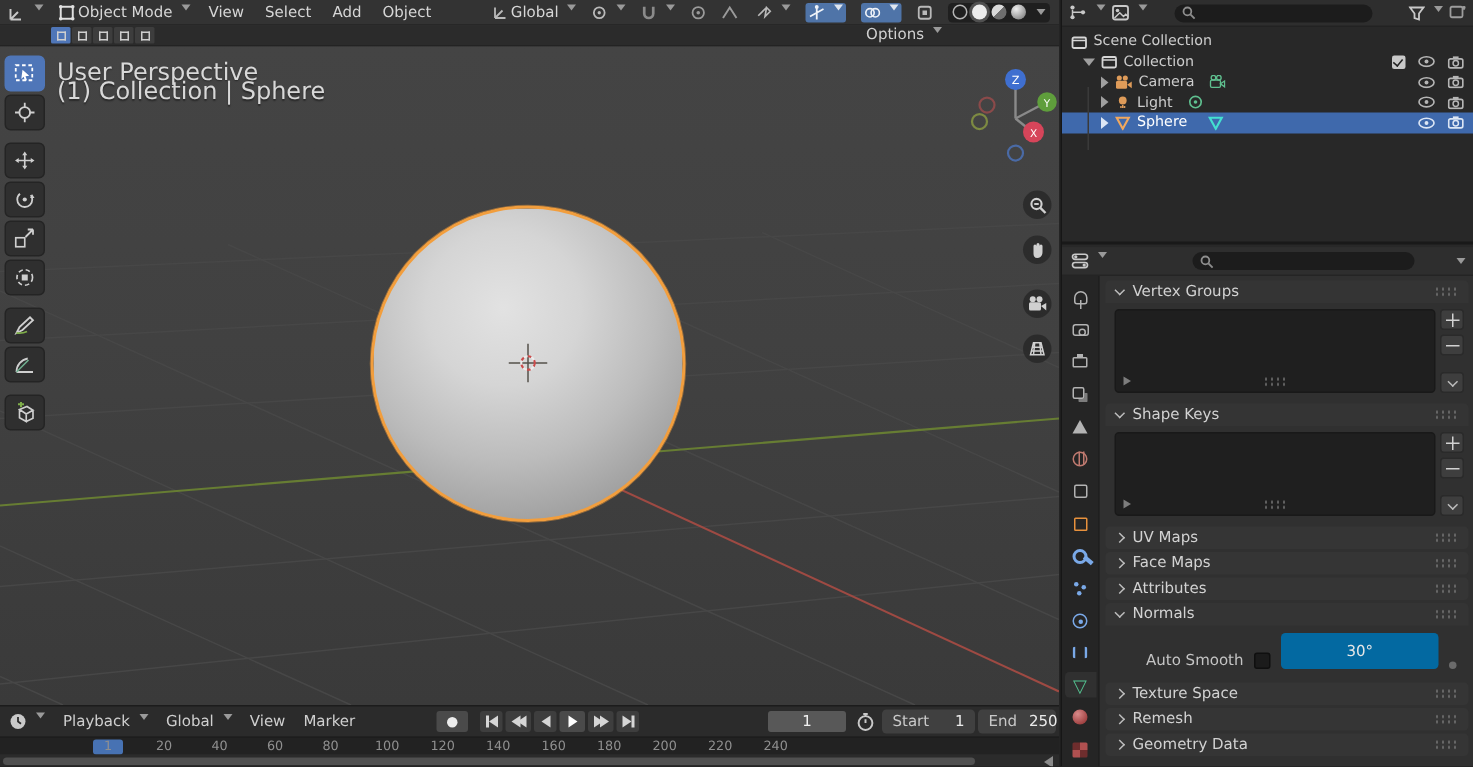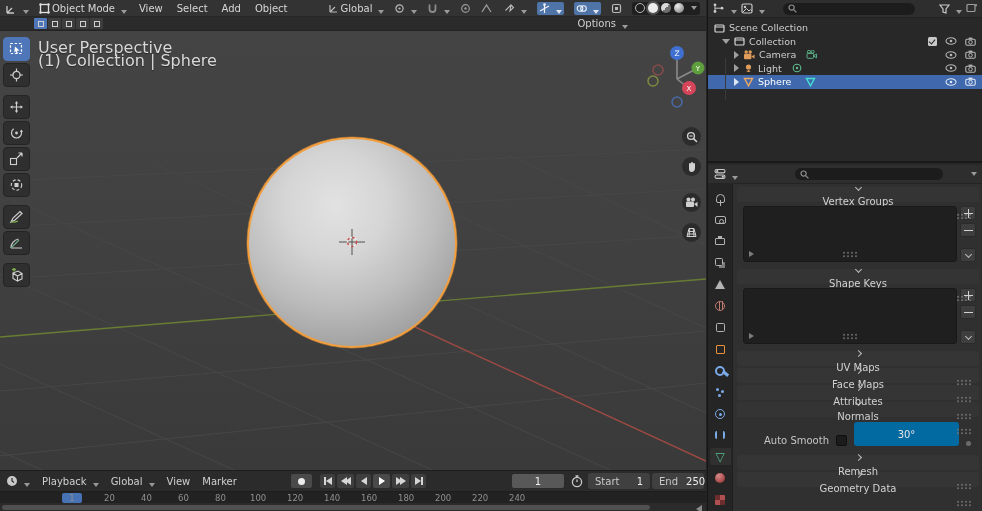--- a/index.html
+++ b/index.html
@@ -31,21 +31,21 @@
           background-size:4px 3.5px; }
   .icon-plus, .icon-minus { position:relative; width:9px; height:9px; display:inline-block; }
   .icon-plus::before, .icon-minus::before { content:""; position:absolute; left:0; top:4px; width:9px; height:1.6px; background:#d2d2d2; }
   .icon-plus::after { content:""; position:absolute; left:4px; top:0; width:1.6px; height:9px; background:#d2d2d2; }
 
   
   #vp { left:0; top:0; width:706px; height:470px; background:#3e3e3e; }
   #vp-h1 { left:0; top:0; width:706px; height:17px; background:#333333; border-bottom:1px solid #272727;
            display:flex; align-items:center; padding:0 6px; gap:10px; color:#d6d6d6; }
   #vp-h1 .menu { padding:0 2px; }
-  .hbtn { display:flex; align-items:flex-end; gap:2px; }
+  .hbtn { display:flex; align-items:flex-start; gap:2px; }
   .mini-ic { width:11px; height:11px; flex:none; }
   #vp-h2 { left:0; top:17px; width:706px; height:14px; background:#2b2b2b; border-bottom:1px solid #232323;
            display:flex; align-items:center; }
   .selmode { width:13px; height:11px; background:#3d3d3d; border-radius:1px; margin-right:1px;
              display:flex; align-items:center; justify-content:center; }
   .selmode.active { background:#4f76b8; }
   .selmode i { width:6px; height:6px; border:1px dashed #cfcfcf; display:block; }
   #vp-canvas { left:0; top:31px; width:706px; height:439px; overflow:hidden;
                background:linear-gradient(180deg,#444444 0%,#414141 45%,#3a3a3a 100%); }
   #vp-overlay-text { left:38px; top:10px; color:#d8d8d8; line-height:13px; font-size:16px; text-shadow:0 1px 1px rgba(0,0,0,.4); }
@@ -101,21 +101,21 @@
   #props { left:0; top:165px; width:275px; height:346px; background:#303030; }
   #pr-h { height:19px; background:#2e2e2e; border-bottom:1px solid #242424; display:flex; align-items:center; padding:0 6px; gap:5px; }
   #tabstrip { position:absolute; left:0; top:19px; width:25px; height:327px; background:#252525;
               border-right:1px solid #1f1f1f; display:flex; flex-direction:column; align-items:center; padding-top:6px; gap:4.5px; }
   .ptab { width:21px; height:17px; border-radius:3px 0 0 3px; display:flex; align-items:center; justify-content:center; }
   .ptab.active { background:#303030; }
   #pr-content { position:absolute; left:25px; top:19px; right:0; bottom:0; padding:3px 4px 0 4px; overflow:hidden; }
 
   .panel { margin-bottom:2px; }
   .p-head { height:15px; background:#353535; border-radius:3px; display:flex; align-items:center;
-            gap:6px; padding:0 7px; color:#d2d2d2;flex-direction:column; }
+            gap:6px; padding:0 7px; color:#d2d2d2; }
   .panel.open .p-head { background:#343434; border-radius:3px 3px 0 0; }
   .p-body { background:#303030; padding:4px 2px 5px 6px; }
   .well { display:flex; }
   .well-box { flex:1; height:56px; background:#1f1f1f; border:1px solid #191919; border-radius:3px; position:relative; }
   .well-box .corner-tri { position:absolute; left:5px; bottom:4px; border-left-color:#7d7d7d;
                           border-top-width:3px; border-bottom-width:3px; border-left-width:5px; }
   .well-box .w-grip { position:absolute; left:50%; bottom:3px; transform:translateX(-50%); margin:0; }
   .well-side { width:17px; margin-left:3px; display:flex; flex-direction:column; gap:3px; }
   .sq-btn { width:16px; height:14px; background:#3e3e3e; border:1px solid #2a2a2a; border-radius:2.5px;
             display:flex; align-items:center; justify-content:center; }
@@ -806,20 +806,27 @@
           <div class="nrm-row">
             <span class="nrm-label">Auto Smooth</span>
             <span class="cb"></span>
             <span class="slider">
               <span>30°</span>
             </span>
             <span class="deco-dot"></span>
           </div>
         </div>
 
+        <div class="panel">
+          <div class="p-head">
+            <span class="chev right"></span>
+            <span>Texture Space</span>
+            <span class="grip"></span>
+          </div>
+        </div>
 
         <div class="panel">
           <div class="p-head">
             <span class="chev right"></span>
             <span>Remesh</span>
             <span class="grip"></span>
           </div>
         </div>
 
         <div class="panel">

